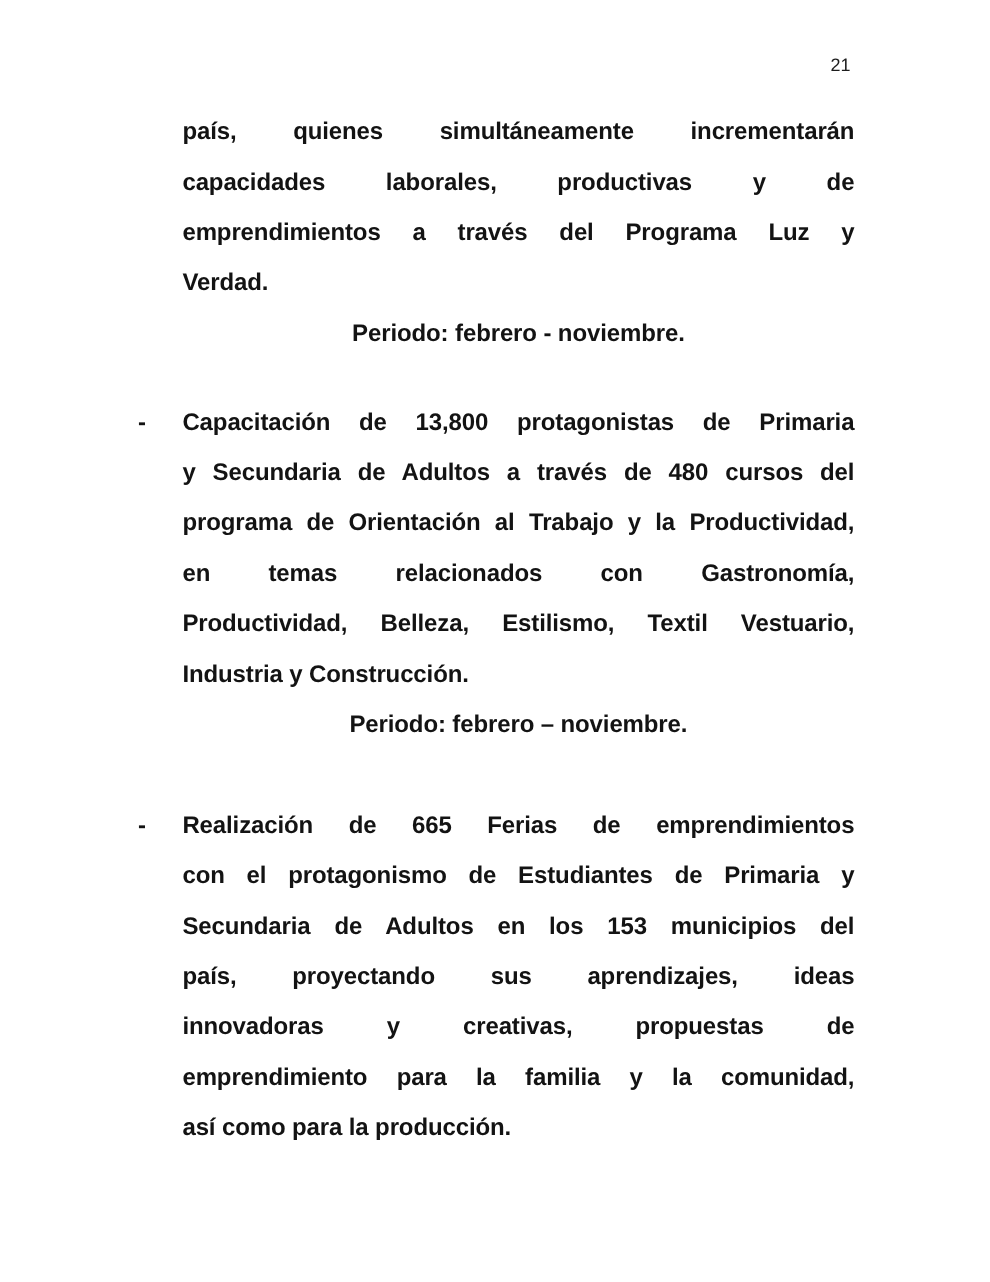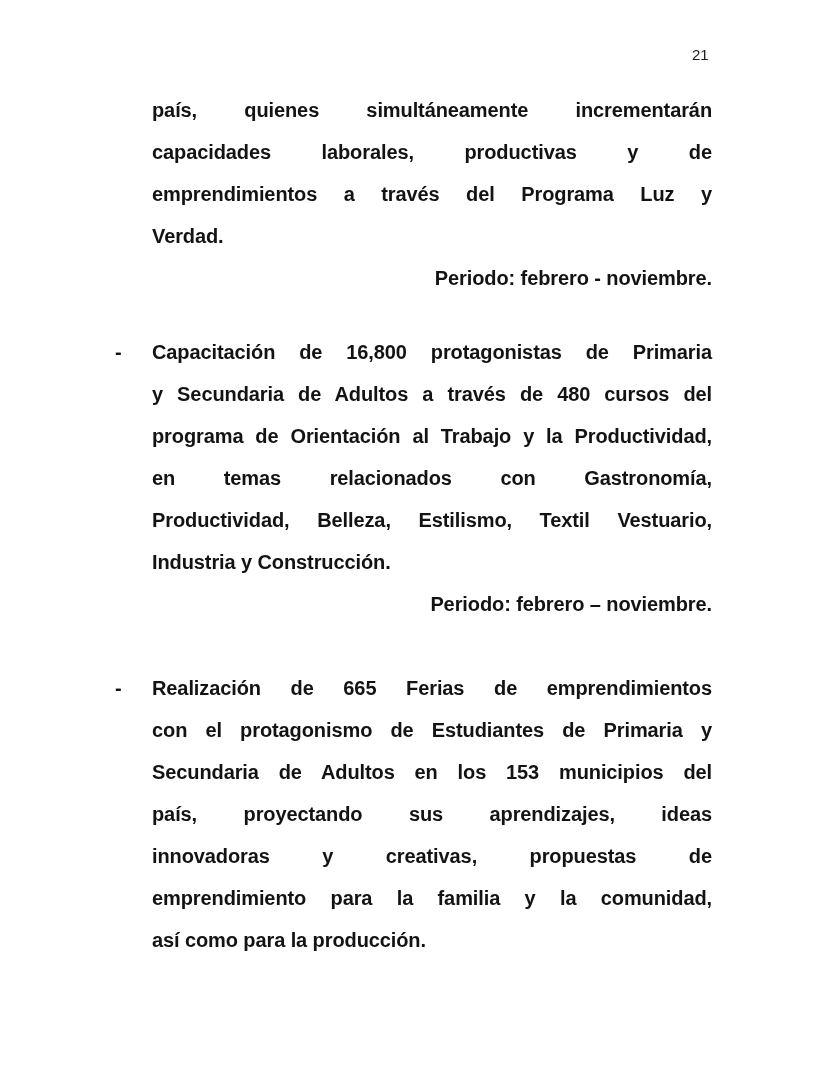--- a/index.html
+++ b/index.html
@@ -42,21 +42,21 @@
     font-weight: 700;
   }
   .tline {
     text-align: justify;
     text-align-last: justify;
     white-space: normal;
   }
   .tline.last {
     text-align-last: left;
   }
-  .periodo { text-align: right; }
+  .periodo { text-align: center; }
 </style>
 </head>
 <body>
 
 <div class="page">
 
   <div class="page-number">21</div>
 
   <div class="content">
 
@@ -67,21 +67,21 @@
           <div class="tline">capacidades laborales, productivas y de</div>
           <div class="tline">emprendimientos a través del Programa Luz y</div>
           <div class="tline last">Verdad.</div>
         </div>
       <div class="periodo">Periodo: febrero - noviembre.</div>
     </div>
 
     <div class="item gap-after-2">
       <span class="bullet">-</span>
       <div class="body-text">
-          <div class="tline">Capacitación de 16,800 protagonistas de Primaria</div>
+          <div class="tline">Capacitación de 13,800 protagonistas de Primaria</div>
           <div class="tline">y Secundaria de Adultos a través de 480 cursos del</div>
           <div class="tline">programa de Orientación al Trabajo y la Productividad,</div>
           <div class="tline">en temas relacionados con Gastronomía,</div>
           <div class="tline">Productividad, Belleza, Estilismo, Textil Vestuario,</div>
           <div class="tline last">Industria y Construcción.</div>
         </div>
       <div class="periodo">Periodo: febrero – noviembre.</div>
     </div>
 
     <div class="item">

